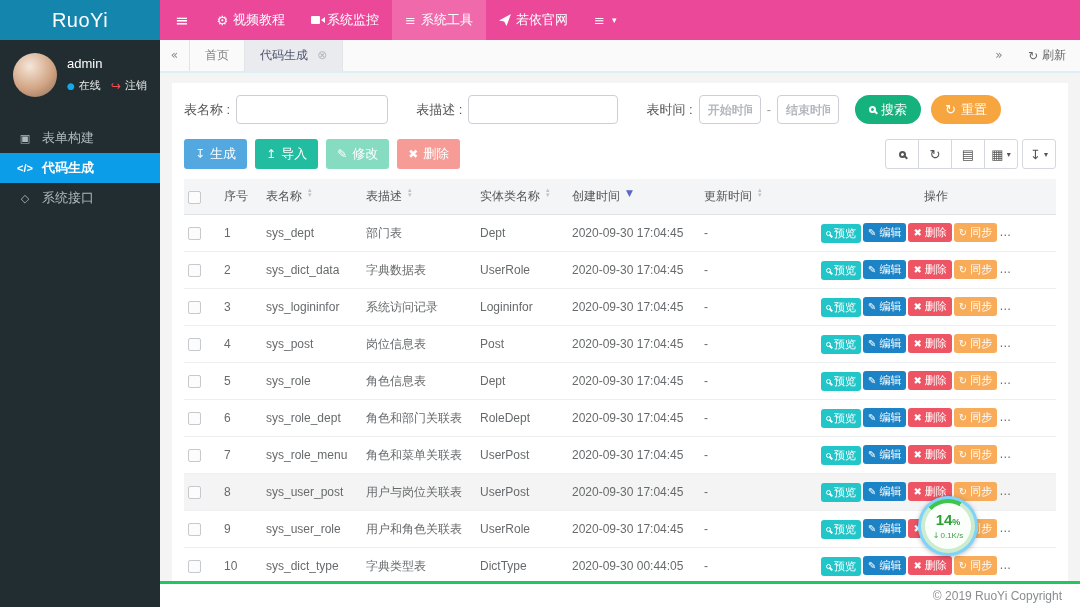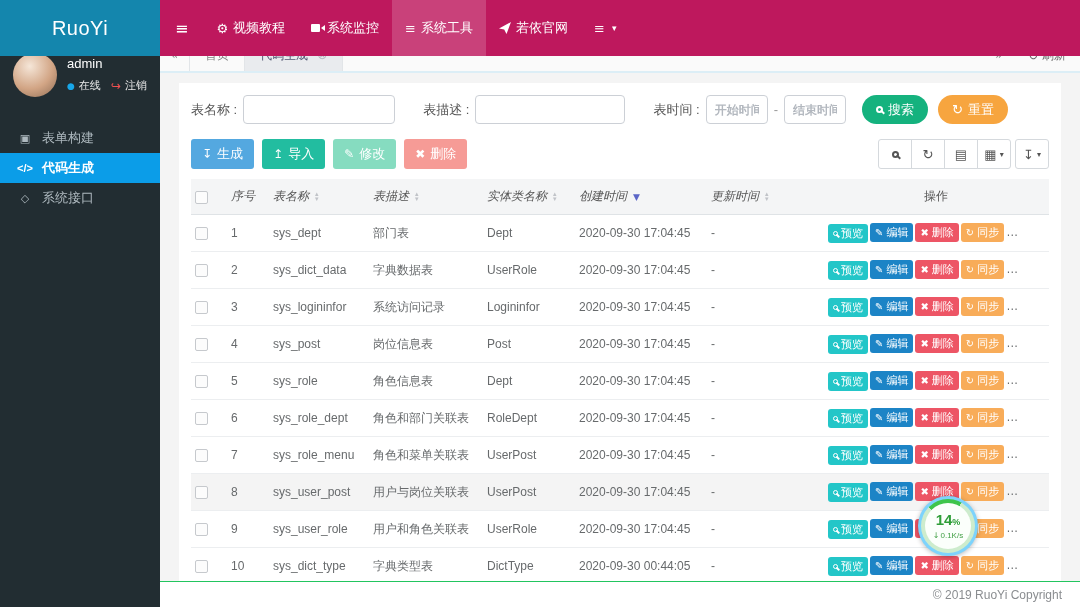--- a/index.html
+++ b/index.html
@@ -1,21 +1,21 @@
 <!DOCTYPE html>
 <html><head>
 <meta charset="utf-8">
 <style>
   * { margin:0; padding:0; box-sizing:border-box; }
   html,body { width:1080px; height:607px; overflow:hidden; background:#f4f4f4;
     font-family:"Liberation Sans","DejaVu Sans",sans-serif; }
 
   
-  .navbar { position:absolute; top:0; left:0; width:1080px; height:56px;
-    background:#be185d; display:flex; align-items:stretch; color:#fff; z-index:5; }
+  .navbar { position:absolute; top:0; left:0; width:1080px; height:40px;
+    background:#ec4899; display:flex; align-items:stretch; color:#fff; z-index:5; }
   .brand { width:160px; background:#1486ad; display:flex; align-items:center;
     justify-content:center; font-size:20px; font-weight:500; letter-spacing:.5px; }
   .nav-burger { display:flex; align-items:center; padding:0 15px; font-size:16px; cursor:pointer; }
   .nav-item { display:flex; align-items:center; gap:5px; padding:0 13px; font-size:13px;
     cursor:pointer; white-space:nowrap; }
   .nav-item.active { background:rgba(255,255,255,.18); }
   .nav-right { margin-left:auto; display:flex; }
   .caret { font-size:9px; margin-left:2px; }
   .nav-avatar { width:23px; height:23px; border-radius:50%;
     background:radial-gradient(circle at 35% 30%, #f3e2d3, #cf9f7e 55%, #8a6a52); border:1px solid #e8e8e8; }
@@ -59,21 +59,21 @@
   .tab-arrow { width:30px; text-align:center; font-size:12px; color:#888; cursor:pointer;
     line-height:31px; border-right:1px solid #e2e5e8; }
   .tab { padding:0 15px; line-height:31px; font-size:12px; cursor:pointer; white-space:nowrap; }
   .tab.active { background:#e9ebee; color:#4f5370; border-left:1px solid #e2e5e8;
     border-right:1px solid #e2e5e8; }
   .tab-close { color:#b4b9bf; font-size:12px; margin-left:6px; }
   .tab-right { margin-left:auto; display:flex; align-items:center; }
   .tab-refresh { display:flex; align-items:center; gap:4px; font-size:12px; color:#666;
     padding:0 14px; cursor:pointer; }
 
-  .content { flex:1 1 auto; padding:10px 19px 0; overflow:hidden; }
+  .content { flex:1 1 auto; padding:10px 12px 0; overflow:hidden; }
   .panel { background:#fff; padding:12px 12px 14px; }
 
   
   .filter-row { display:flex; align-items:center; font-size:13px; color:#555; margin-bottom:15px; }
   .filter-row label { margin-right:6px; white-space:nowrap; }
   .inp { height:29px; border:1px solid #ccd0d6; border-radius:4px; padding:0 8px;
     font-size:12px; color:#555; outline:none; font-family:inherit; }
   .inp::placeholder { color:#b3b8bf; }
   .w-name { width:152px; margin-right:28px; }
   .w-desc { width:150px; margin-right:28px; }
@@ -100,37 +100,37 @@
     font-size:13px; cursor:pointer; gap:1px; }
   .tool-btn:first-child { border-radius:3px 0 0 3px; margin-left:0; }
   .tool-btn.grp-end { border-radius:0 3px 3px 0; }
   .tool-btn.solo { border-radius:3px; margin-left:4px; }
   .tool-btn .caret { font-size:8px; color:#555; }
 
   
   table { width:100%; border-collapse:collapse; table-layout:fixed; font-size:12px; color:#676a6c; }
   thead th { background:#f4f5f6; color:#555; font-weight:400; text-align:left;
     padding:9px 4px; border-bottom:1px solid #dfe3e6; cursor:pointer; }
-  th .th-wrap { display:flex; align-items:center; gap:6px;font-style:italic; }
+  th .th-wrap { display:flex; align-items:flex-start; gap:6px; }
   .sort { display:inline-flex; flex-direction:column; font-size:7px; line-height:5px; color:#c0c3c8; }
   .sort-active { color:#5b66c7; font-size:9px; }
   tbody td { padding:8px 4px; border-bottom:1px solid #eceef0; overflow:hidden;
     white-space:nowrap; text-overflow:ellipsis; }
   tbody tr.hl { background:#f4f4f4; }
   .cb { display:inline-block; width:13px; height:13px; border:1px solid #c6c9cd;
     border-radius:2px; background:#fcfcfc; vertical-align:middle; cursor:pointer; }
   td.c-actions, th.c-actions-h { text-align:center; }
   .c-actions { white-space:nowrap; }
   .row-btn { display:inline-flex; align-items:center; gap:3px; color:#fff; font-size:11px;
     padding:2px 5px; border-radius:3px; margin:0 1px; cursor:pointer; }
   .row-btn .gi { font-size:10px; }
   .i-mag.s { width:5px; height:5px; border-width:1.5px; }
   .i-mag.s::after { width:4px; height:1.5px; right:-3px; bottom:-1px; }
 
-  .footer { flex:none; height:26px; margin-top:auto; background:#fff; border-top:1px solid #22c55e;
+  .footer { flex:none; height:26px; margin-top:auto; background:#fff; border-top:3px solid #22c55e;
     display:flex; align-items:center; justify-content:flex-end; padding-right:18px;
     font-size:12px; color:#8a8d90;padding-left:19px; }
 
   
   .dl-widget { position:absolute; left:918px; top:496px; width:60px; height:60px; z-index:9;
     border-radius:50%; background:#7dd3fc; box-shadow:0 1px 5px rgba(0,0,0,.28);
     display:flex; align-items:center; justify-content:center; cursor:pointer; }
   .dl-ring { width:54px; height:54px; border-radius:50%;
     background:conic-gradient(from -45deg, #3ec54b 0 75deg, #cdeccd 75deg 360deg);
     display:flex; align-items:center; justify-content:center; }

